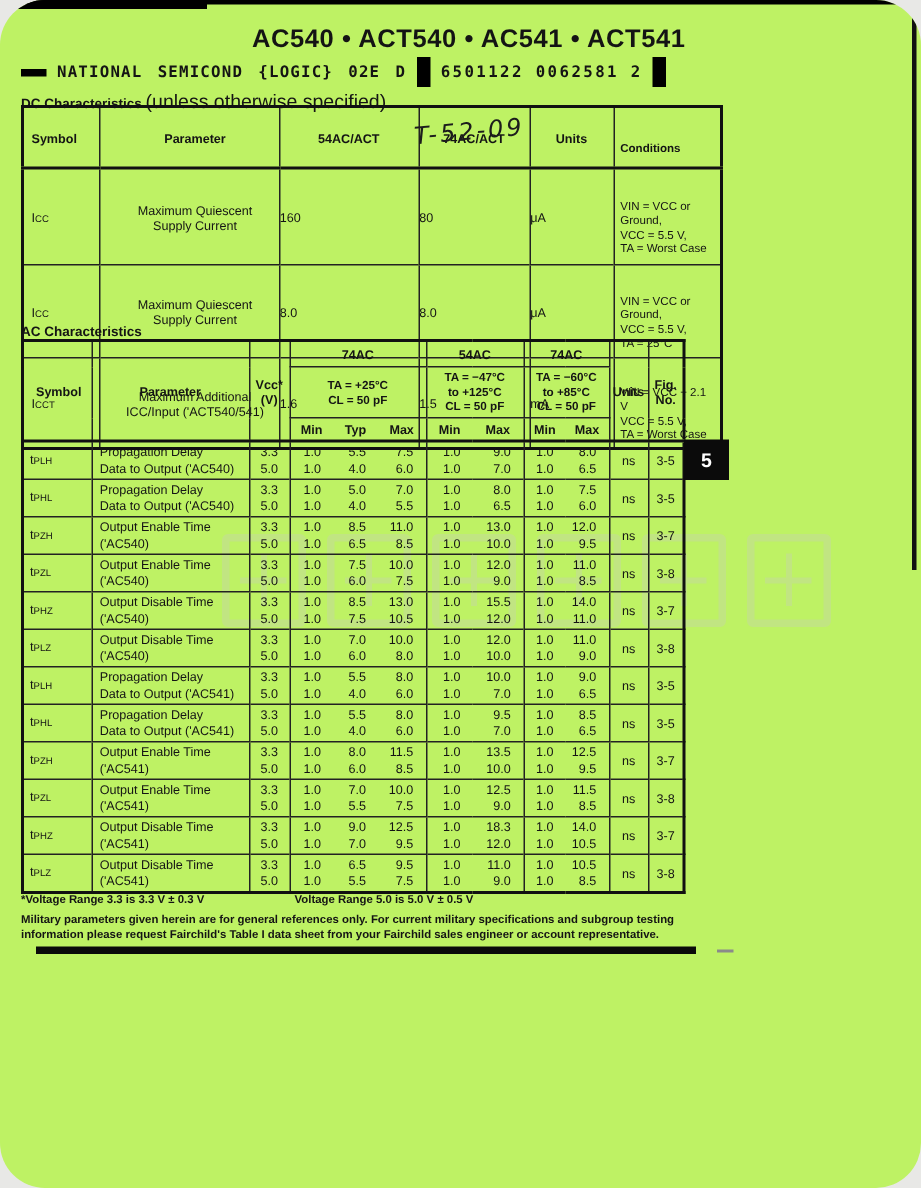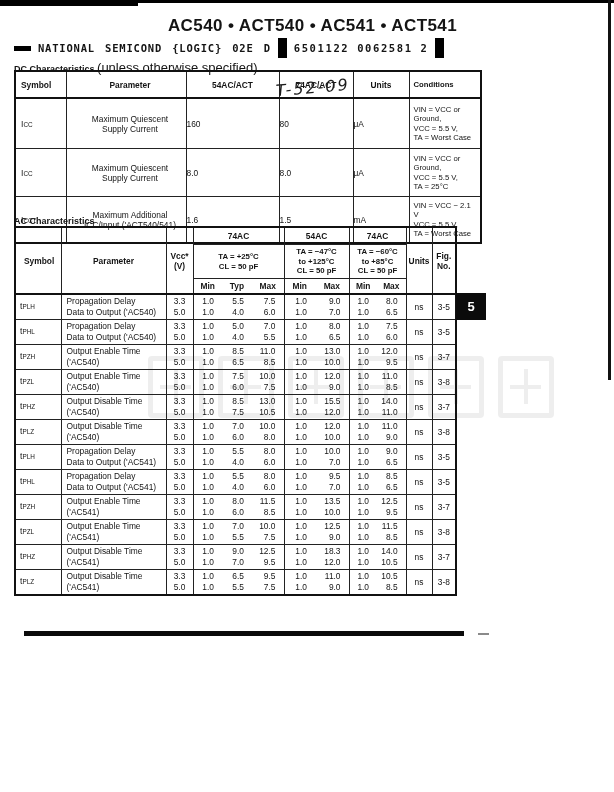--- a/index.html
+++ b/index.html
@@ -1,17 +1,17 @@
 <!DOCTYPE html>
 <html><head>
 <meta charset="utf-8">
 <style>
   html,body{margin:0;padding:0;background:#e8e8e6;}
-  .page{position:relative;width:614px;height:792px;background:#ffffff;margin:0 auto;
-        font-family:"Liberation Sans",sans-serif;color:#141414;overflow:hidden;}
+  .page{position:relative;width:614px;height:792px;background:#bef264;margin:0 auto;
+        font-family:"Liberation Sans",sans-serif;color:#141414;overflow:hidden;border-radius:30px;}
   
   .top-bar-thin{position:absolute;left:0;top:0;width:614px;height:3px;background:#000;}
   .top-bar-thick{position:absolute;left:0;top:0;width:138px;height:6px;background:#000;}
   .right-edge{position:absolute;left:608px;top:0;width:3px;height:380px;background:#111;}
 
   .title{position:absolute;left:140px;top:16px;width:345px;text-align:center;
          font-size:17px;font-weight:bold;letter-spacing:.4px;white-space:nowrap;}
 
   .ocr-line{position:absolute;left:14px;top:38px;display:flex;align-items:center;gap:7px;
             font-family:"DejaVu Sans Mono",monospace;font-size:10.5px;font-weight:bold;}
@@ -29,21 +29,21 @@
   #ac-table{top:226px;width:441px;border:2px solid #111;}
   th,td{font-size:8.4px;padding:0;vertical-align:middle;}
   thead th{font-weight:bold;}
   #dc-table thead th{height:19px;border-bottom:2px solid #111;}
   #dc-table td{border-top:1.5px solid #222;}
   #dc-table .c-par,#dc-table .c-val,#dc-table .c-unit,#dc-table .c-cond{border-left:1.2px solid #222;}
   #dc-table .c-sym{text-align:left;padding-left:5px;}
   #dc-table th.h-sym{text-align:left;padding-left:5px;}
   #dc-table .c-par{text-align:center;padding-left:8px;line-height:10px;}
   #dc-table .c-val,#dc-table .c-unit{}
-  #dc-table .c-cond{text-align:left;padding:3px 2px 3px 4px;font-size:7.7px;line-height:9.4px;}
+  #dc-table .c-cond{text-align:left;padding:17px 2px 3px 4px;font-size:7.7px;line-height:9.4px;}
   #dc-table th.h-cond{text-align:left;padding-left:4px;}
   #dc-table tbody tr:nth-child(1) td{height:43px;}
   #dc-table tbody tr:nth-child(2) td{height:41px;}
   #dc-table tbody tr:nth-child(3) td{height:39px;}
 
   #ac-table thead{border-bottom:2px solid #111;}
   #ac-table thead th{height:16px;}
   #ac-table .grp{border-bottom:1.2px solid #222;}
   #ac-table .cond{font-size:7.8px;line-height:9.4px;font-weight:bold;height:33px;border-bottom:1.2px solid #222;}
   #ac-table .mtm{height:14px;}
@@ -734,17 +734,22 @@
             <div>8.5</div>
           </td>
           <td class="col-units bl">ns</td>
           <td class="col-fig bl">3-8</td>
         </tr>
       </tbody>
   </table>
 
   <div class="tab5">5</div>
 
-
+  <div class="footnotes">
+    <span>*Voltage Range 3.3 is 3.3 V ± 0.3 V</span>
+    <span class="fn2">Voltage Range 5.0 is 5.0 V ± 0.5 V</span>
+  </div>
+
+  <p class="military">Military parameters given herein are for general references only. For current military specifications and subgroup testing information please request Fairchild's Table I data sheet from your Fairchild sales engineer or account representative.</p>
 
   <div class="bottom-rule"></div>
   <div class="rule-dash"></div>
 </div>
 
 </body></html>

